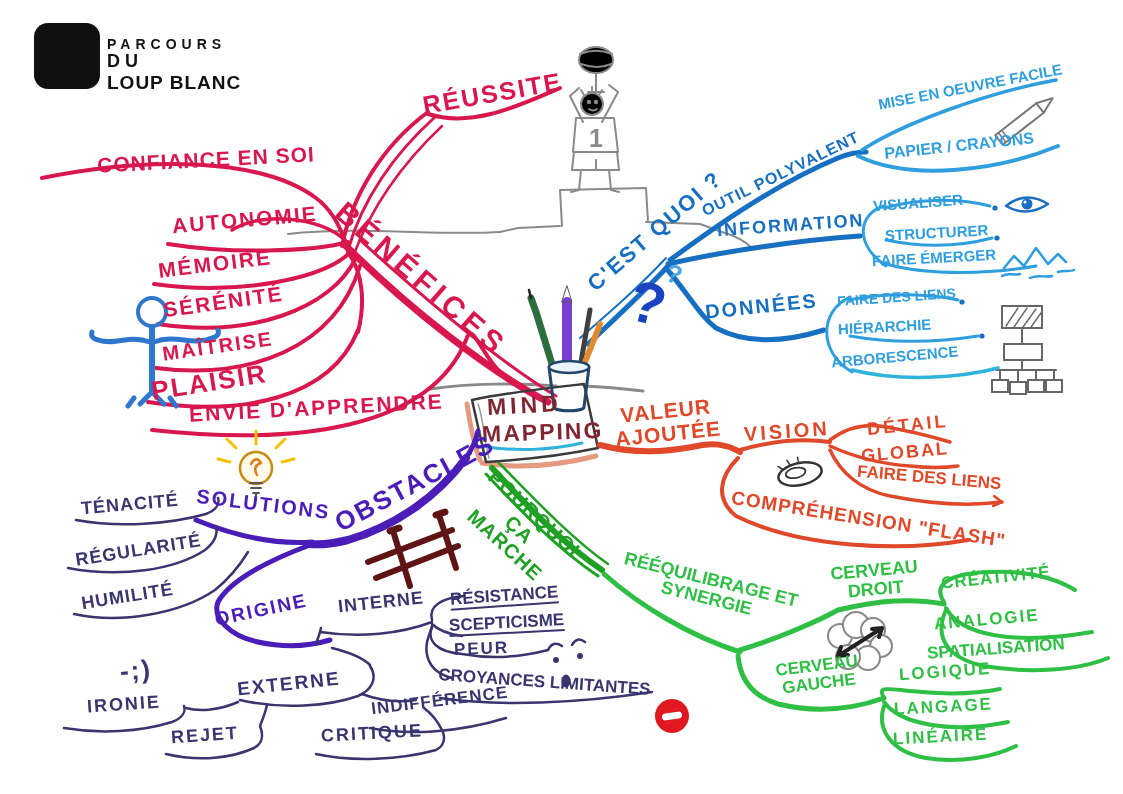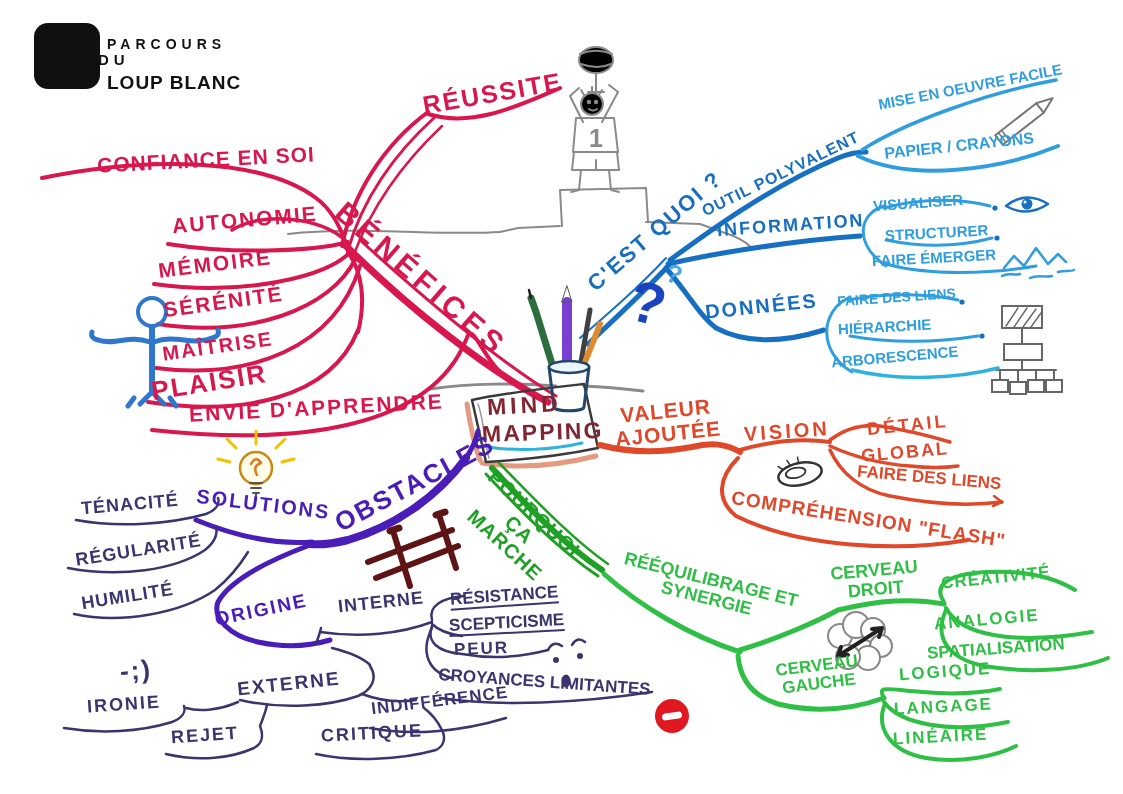--- a/index.html
+++ b/index.html
@@ -243,21 +243,21 @@
     <circle cx="580" cy="656" r="3" fill="#3a346f"></circle>
     <ellipse cx="566" cy="681" rx="4.5" ry="6.5" fill="#3a346f"></ellipse>
   </g>
   <g>
     <circle cx="672" cy="716" r="17" fill="#e01822"></circle>
     <rect x="662" y="712.5" width="20" height="7" rx="3.5" fill="#fff" transform="rotate(-8 672 716)"></rect>
   </g>
 </svg>
 
   <div class="logo-line" style="left:107px;top:28px;font-size:14px;letter-spacing:5px;margin-top:8px;">PARCOURS</div>
-  <div class="logo-line" style="left:98px;top:51px;font-size:15px;letter-spacing:5px;">DU</div>
+  <div class="logo-line" style="left:107px;top:51px;font-size:18px;letter-spacing:5px;">DU</div>
   <div class="logo-line" style="left:107px;top:72px;font-size:19px;letter-spacing:1px;font-weight:800;">LOUP BLANC</div>
 
   <div class="lb c-maroon" style="left:487px;top:393px;font-size:23px;letter-spacing:4px;transform:rotate(-3deg);">MIND</div>
   <div class="lb c-maroon" style="left:482px;top:420px;font-size:23px;letter-spacing:2px;transform:rotate(-2deg);">MAPPING</div>
 
   <div class="lb c-red o00" style="left:350px;top:196px;font-size:30px;letter-spacing:5px;font-weight:800;transform:rotate(41deg);">BÉNÉFICES</div>
   <div class="lb c-red" style="left:422px;top:80px;font-size:25px;letter-spacing:2px;transform:rotate(-10deg);">RÉUSSITE</div>
   <div class="lb c-red" style="left:97px;top:149px;font-size:21px;letter-spacing:1px;transform:rotate(-3deg);">CONFIANCE EN SOI</div>
   <div class="lb c-red" style="left:172px;top:209px;font-size:21px;letter-spacing:2px;transform:rotate(-5deg);">AUTONOMIE</div>
   <div class="lb c-red" style="left:158px;top:253px;font-size:21px;letter-spacing:2px;transform:rotate(-7deg);">MÉMOIRE</div>

